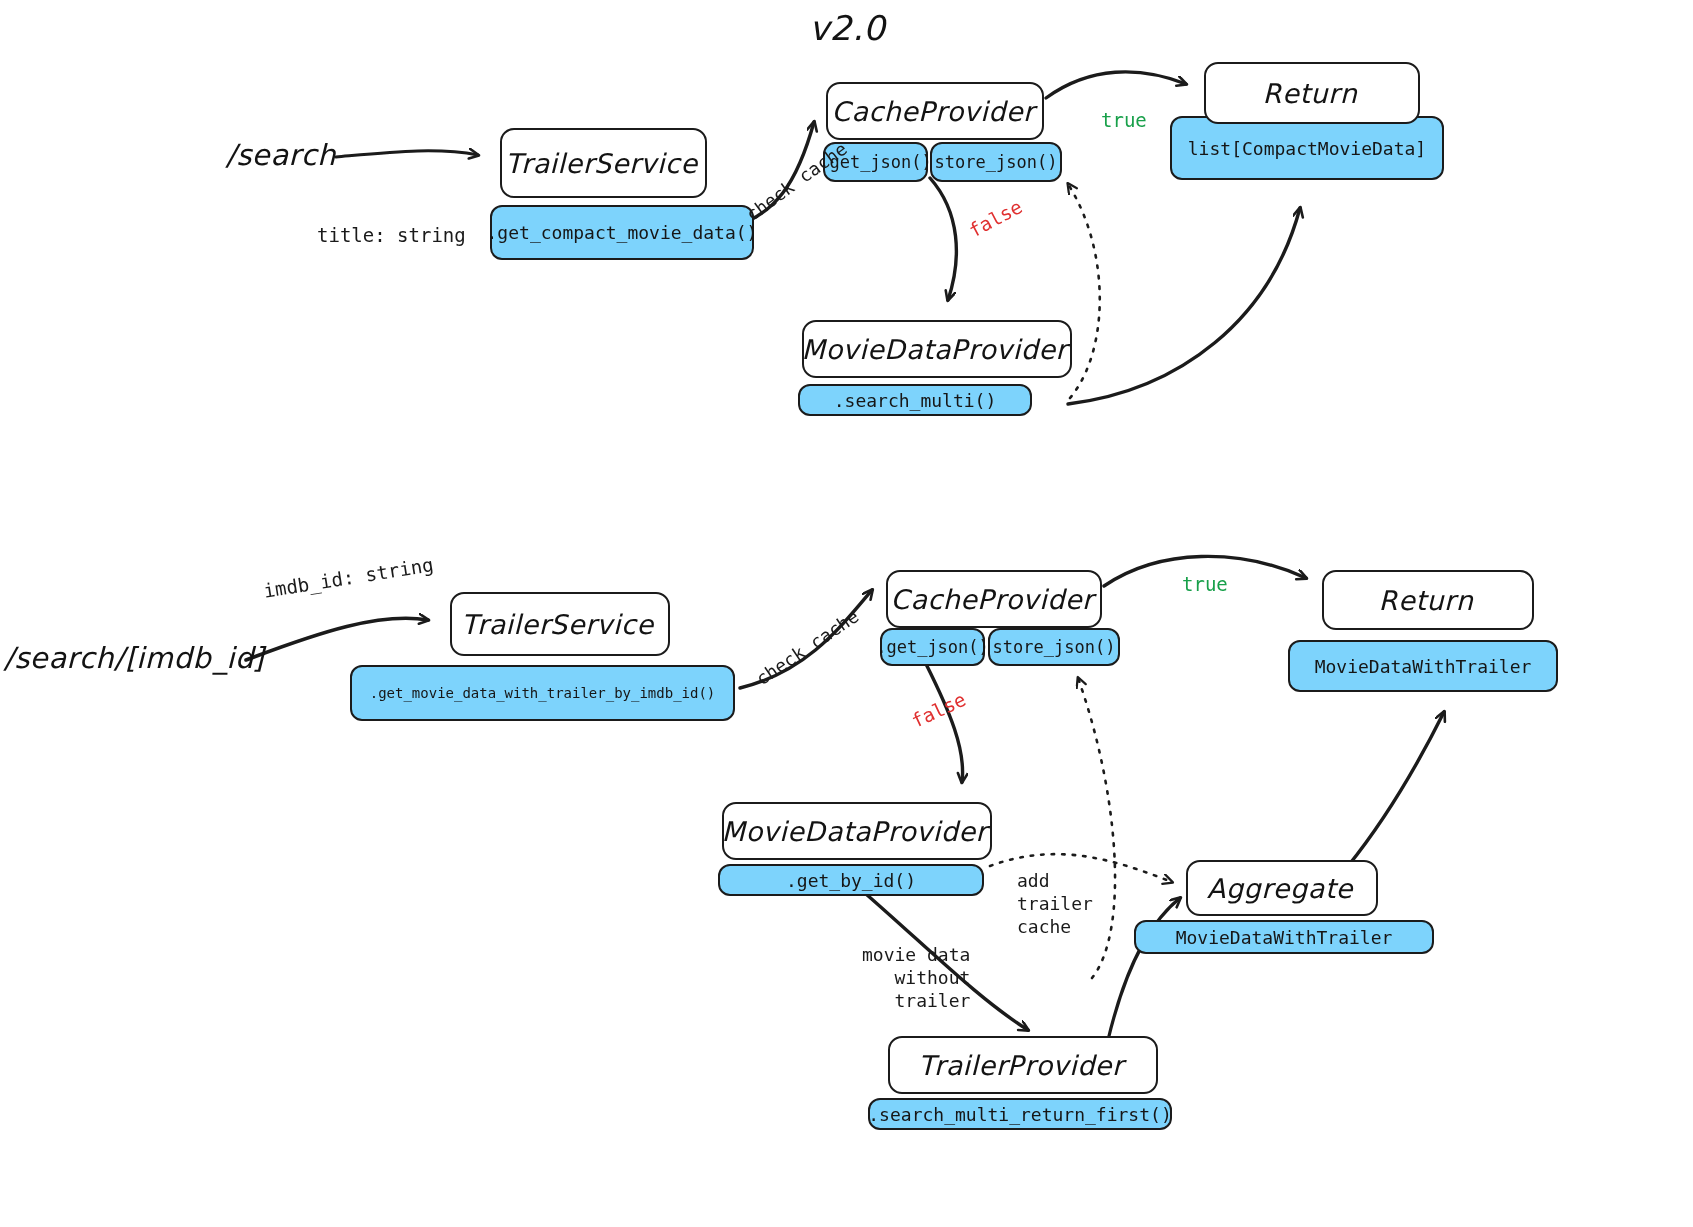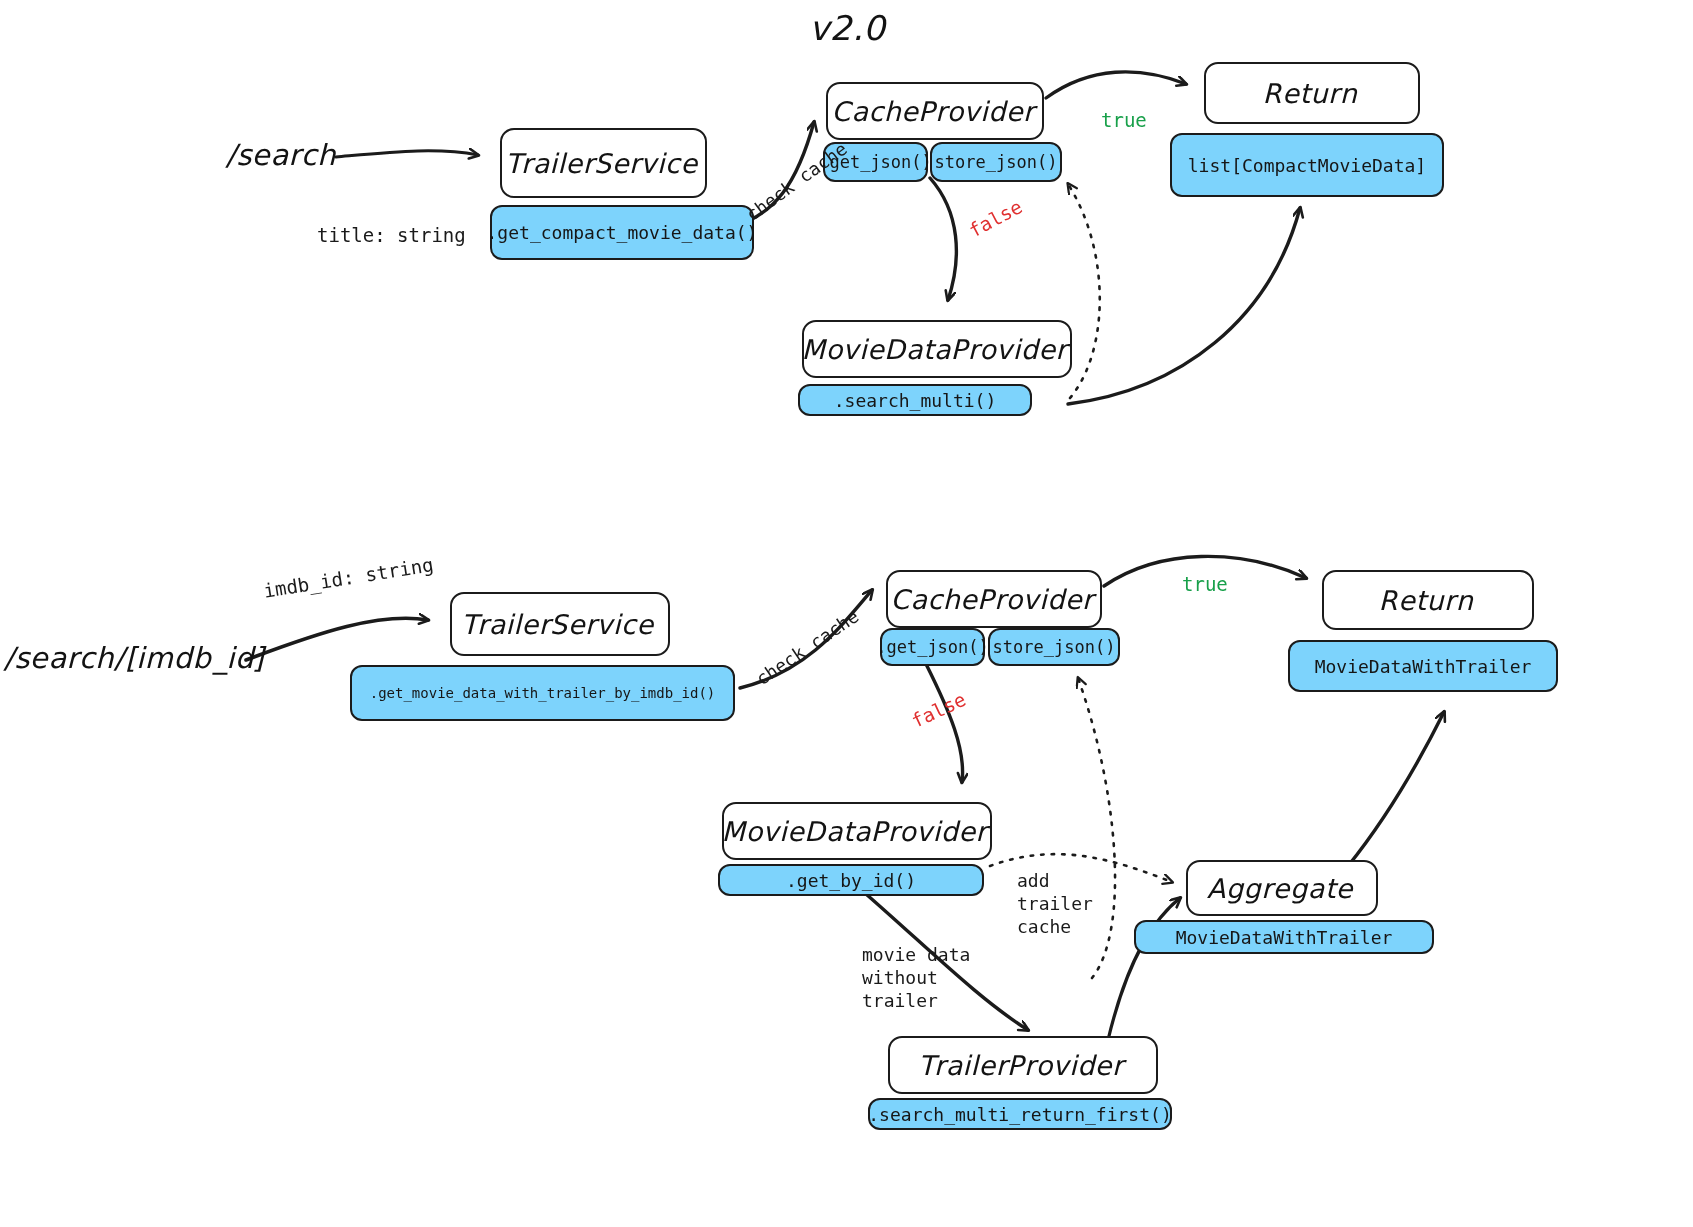--- a/index.html
+++ b/index.html
@@ -144,21 +144,21 @@
 <div class="method" style="left:823px; top:142px; width:105px; height:40px;">
   <span class="method-label" style="font-size:17px;">.get_json()</span>
 </div>
 <div class="method" style="left:930px; top:142px; width:132px; height:40px;">
   <span class="method-label" style="font-size:17px;">store_json()</span>
 </div>
 
 <div class="node" style="left:1204px; top:62px; width:216px; height:62px;">
   <span class="node-title" style="font-size:27px;">Return</span>
 </div>
-<div class="method" style="left:1170px; top:133px; width:274px; height:64px;">
+<div class="method" style="left:1170px; top:116px; width:274px; height:64px;">
   <span class="method-label" style="font-size:18px;">list[CompactMovieData]</span>
 </div>
 
 <div class="node" style="left:802px; top:320px; width:270px; height:58px;">
   <span class="node-title" style="font-size:27px;">MovieDataProvider</span>
 </div>
 <div class="method" style="left:798px; top:384px; width:234px; height:32px;">
   <span class="method-label" style="font-size:18px;">.search_multi()</span>
 </div>
 
@@ -220,15 +220,15 @@
 <div class="free-text mono" style="left:752px; top:672px; font-size:18px; transform:rotate(-34deg); transform-origin:left top;">check cache</div>
 
 <div class="free-text mono lbl-true" style="left:1182px; top:573px; font-size:19px;">true</div>
 
 <div class="free-text mono lbl-false" style="left:908px; top:712px; font-size:19px; transform:rotate(-25deg); transform-origin:left top;">false</div>
 
 <div class="free-text mono" style="left:1017px; top:869px; font-size:18px; line-height:1.28;">add
 trailer
 cache</div>
 
-<div class="free-text mono" style="left:862px; top:943px; font-size:18px; line-height:1.28;">movie data
+<div class="free-text mono" style="left:862px; top:943px; font-size:18px; line-height:1.28;text-align:right;">movie data
 without
 trailer</div>
 
 </body></html>

